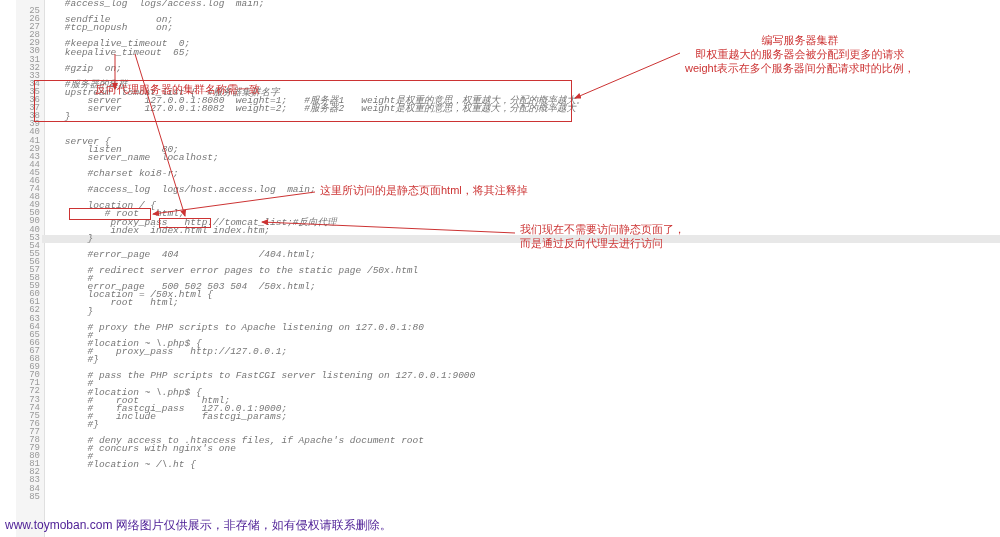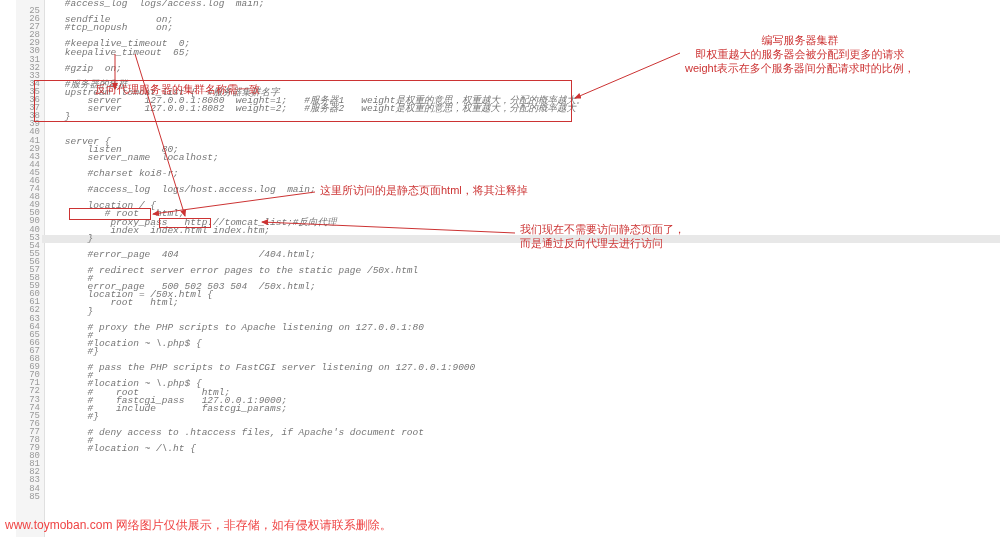--- a/index.html
+++ b/index.html
@@ -71,21 +71,21 @@
       left: 0;
       width: 1000px;
       height: 537px;
       pointer-events: none;
       z-index: 9;
     }
     .watermark {
       position: absolute;
       bottom: 3px;
       left: 5px;
-      color: #ef4444;
+      color: #4c1d95;
       font-size: 12px;
       font-family: 'Microsoft YaHei', sans-serif;
     }
   </style>
 </head>
 <body>
 
 <div class="gutter" id="gutter">
     <div class="ln">25</div>
     <div class="ln">26</div>
@@ -186,31 +186,33 @@
     <div class="code-line"><span class="code-text">        # redirect server error pages to the static page /50x.html</span></div>
     <div class="code-line"><span class="code-text">        #</span></div>
     <div class="code-line"><span class="code-text">        error_page   500 502 503 504  /50x.html;</span></div>
     <div class="code-line"><span class="code-text">        location = /50x.html {</span></div>
     <div class="code-line"><span class="code-text">            root   html;</span></div>
     <div class="code-line"><span class="code-text">        }</span></div>
     <div class="code-line"><span class="code-text"></span></div>
     <div class="code-line"><span class="code-text">        # proxy the PHP scripts to Apache listening on 127.0.0.1:80</span></div>
     <div class="code-line"><span class="code-text">        #</span></div>
     <div class="code-line"><span class="code-text">        #location ~ \.php$ {</span></div>
+    <div class="code-line"><span class="code-text">        #    proxy_pass   http://127.0.0.1;</span></div>
     <div class="code-line"><span class="code-text">        #}</span></div>
     <div class="code-line"><span class="code-text"></span></div>
     <div class="code-line"><span class="code-text">        # pass the PHP scripts to FastCGI server listening on 127.0.0.1:9000</span></div>
     <div class="code-line"><span class="code-text">        #</span></div>
     <div class="code-line"><span class="code-text">        #location ~ \.php$ {</span></div>
     <div class="code-line"><span class="code-text">        #    root           html;</span></div>
     <div class="code-line"><span class="code-text">        #    fastcgi_pass   127.0.0.1:9000;</span></div>
     <div class="code-line"><span class="code-text">        #    include        fastcgi_params;</span></div>
     <div class="code-line"><span class="code-text">        #}</span></div>
     <div class="code-line"><span class="code-text"></span></div>
     <div class="code-line"><span class="code-text">        # deny access to .htaccess files, if Apache's document root</span></div>
+    <div class="code-line"><span class="code-text">        # concurs with nginx's one</span></div>
     <div class="code-line"><span class="code-text">        #</span></div>
     <div class="code-line"><span class="code-text">        #location ~ /\.ht {</span></div>
     <div class="code-line"><span class="code-text"></span></div>
   </div>
 
 <div class="red-box" style="left:34px;top:80px;width:536px;height:40px;"></div>
 <div class="red-box" style="left:69px;top:208px;width:80px;height:10px;"></div>
 <div class="red-box" style="left:159px;top:218px;width:50px;height:8px;"></div>
 
 <div class="annot-group" style="left:95px;top:41px;margin-top:41px;">

